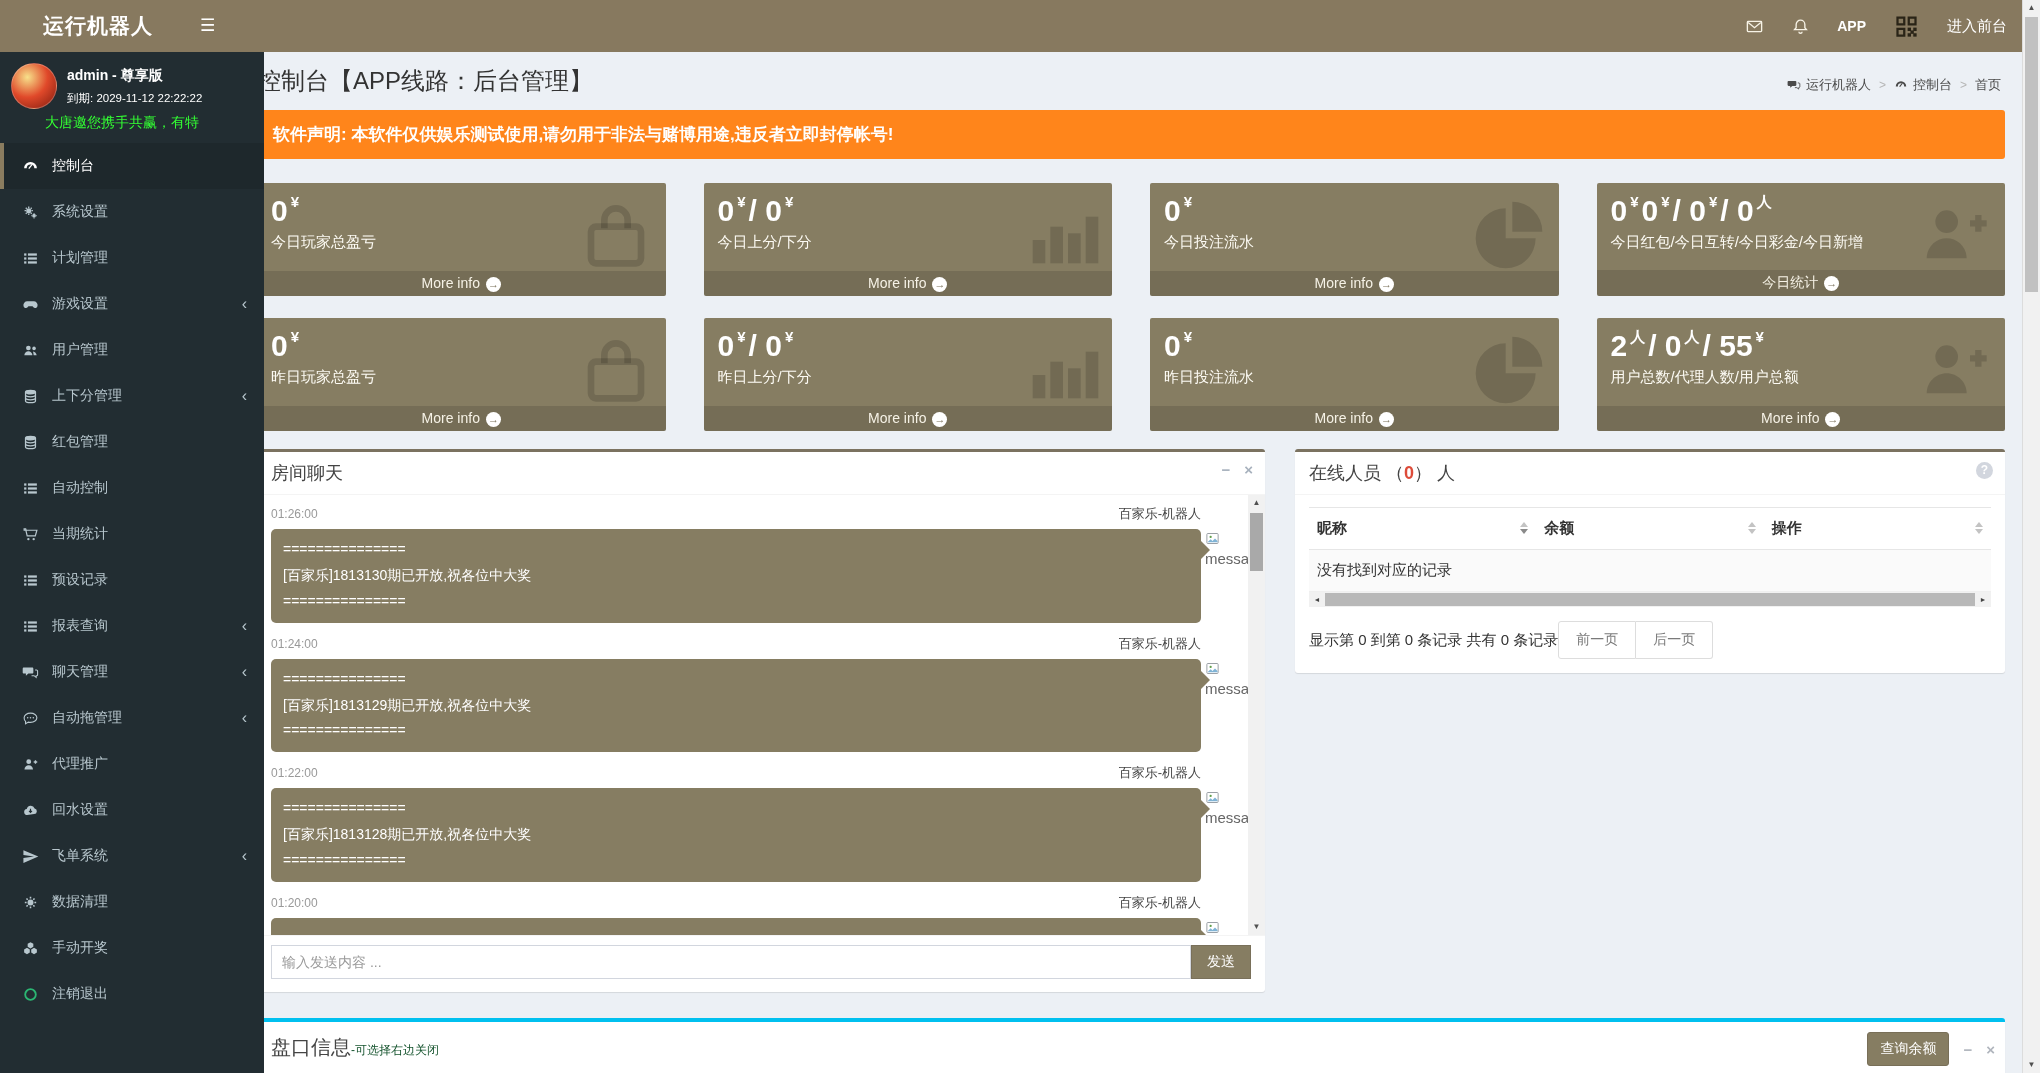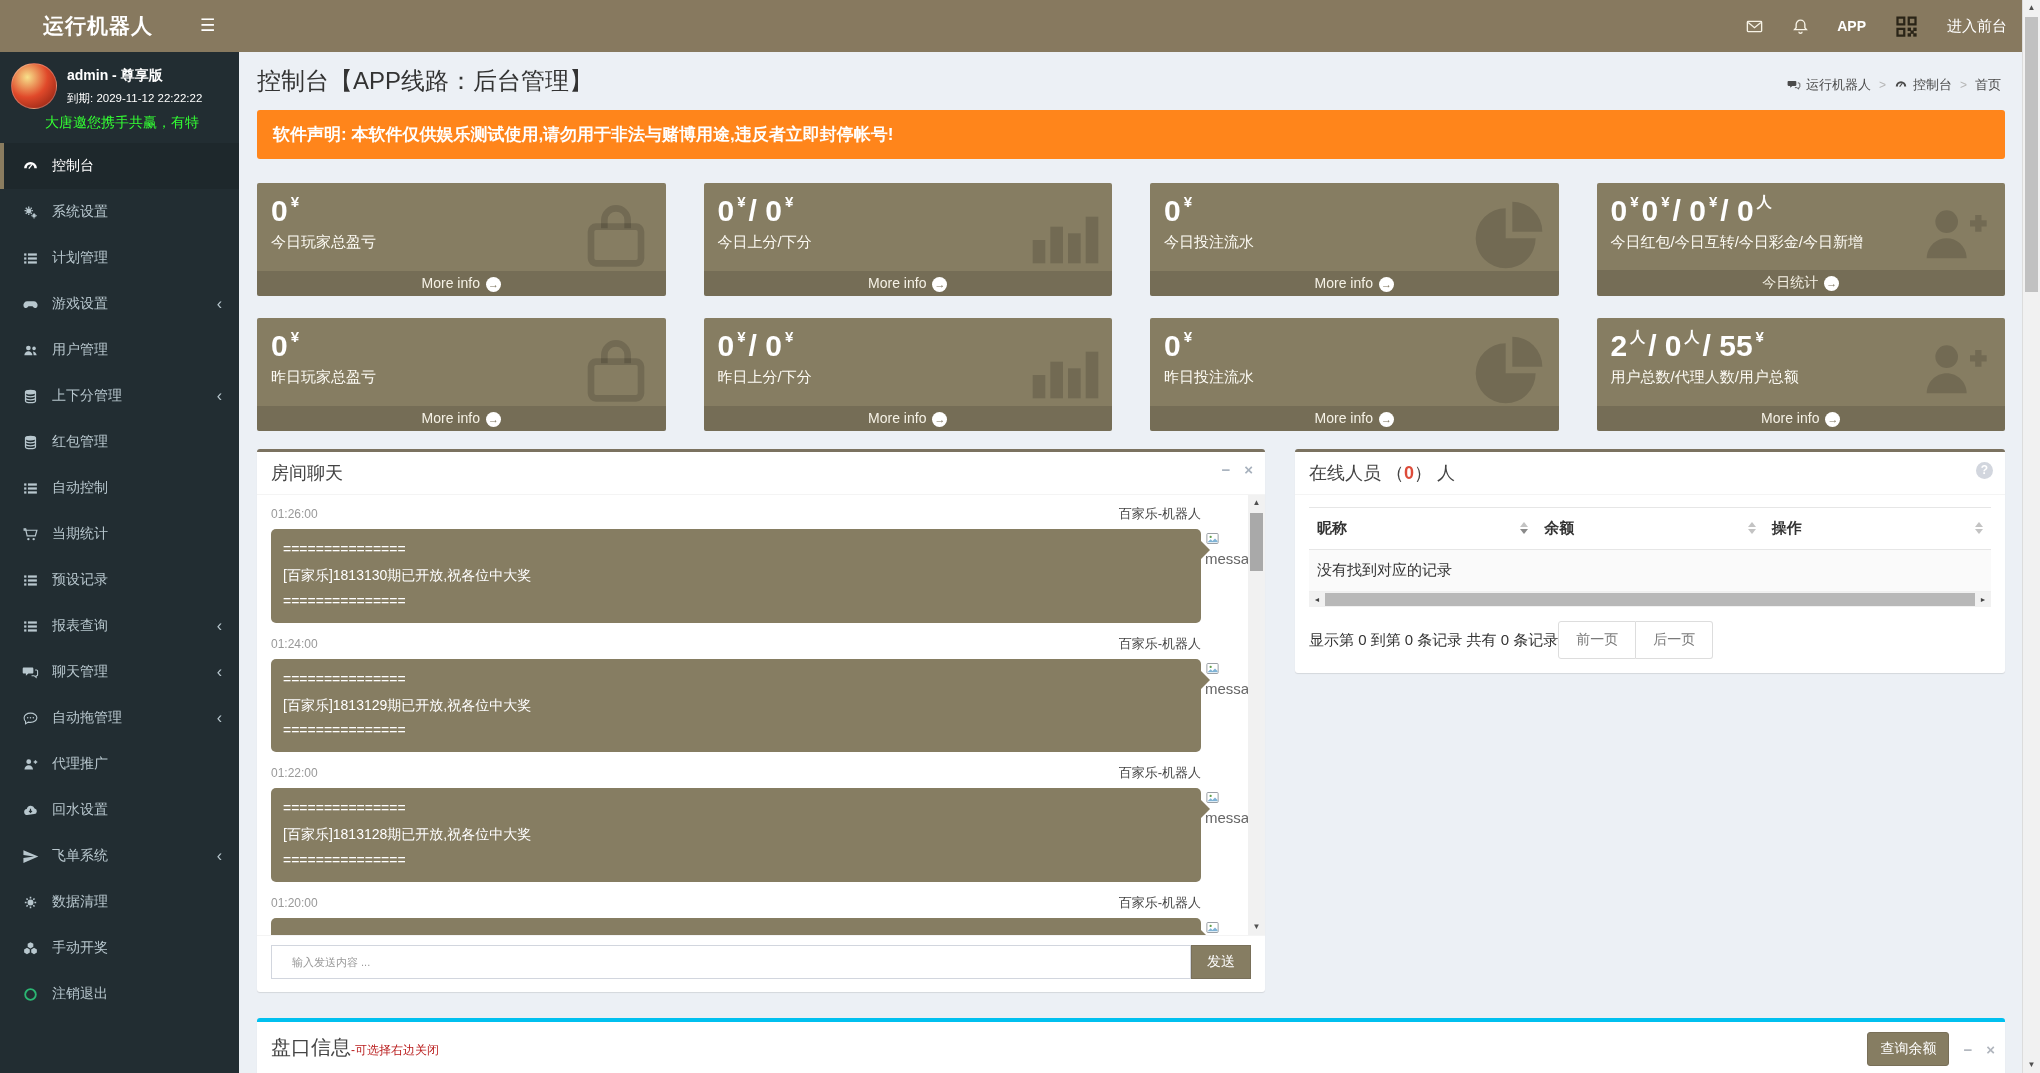--- a/index.html
+++ b/index.html
@@ -10,21 +10,21 @@
   .navbar{position:absolute;left:0;top:0;width:2023px;height:52px;background:#87795f;z-index:6}
   .brand{position:absolute;left:43px;top:0;line-height:52px;color:#fff;font-size:21px;font-weight:bold;letter-spacing:1px}
   .sidebar-toggle{position:absolute;left:190px;top:0;height:52px;line-height:52px;color:#fff;font-size:17px;padding:0 10px;cursor:pointer}
   .nav-right{position:absolute;right:16px;top:0;height:52px;display:flex;align-items:center;gap:27px}
   .nav-ico{width:19px;height:19px;color:#f7f3e6}
   .nav-qr{width:27px;height:27px;color:#2a2417}
   .nav-text{color:#fff;font-size:14px;font-weight:bold}
   .nav-front{color:#fff;font-size:15px;font-weight:normal}
 
   
-  .sidebar{position:absolute;left:0;top:52px;width:239px;height:1021px;background:#222d32;z-index:5}
+  .sidebar{position:absolute;left:0;top:52px;width:264px;height:1021px;background:#222d32;z-index:5}
   .user-panel{display:flex;gap:10px;padding:11px 8px 2px 11px}
   .avatar{width:44px;height:44px;border-radius:50%;flex:none;background:radial-gradient(circle at 35% 30%,#f7e08a 0%,#e0492a 48%,#7e1a0e 100%);border:1px solid rgba(255,255,255,.25)}
   .user-name{color:#fff;font-size:14px;font-weight:bold;margin-top:4px}
   .user-exp{color:#fff;font-size:11.5px;margin-top:6px}
   .marquee{color:#33ff33;font-size:14px;padding:3px 0 4px 45px;white-space:nowrap;overflow:hidden}
   .menu{margin-top:7px}
   .menu-item{position:relative;height:46px;display:flex;align-items:center;padding-left:18px;color:#b8c7ce;font-size:14px;border-left:4px solid transparent;box-sizing:border-box;cursor:pointer}
   .menu-item.active{background:#1e282c;color:#fff;border-left-color:#8a7c5f}
   .menu-item .ico{width:17px;height:17px;margin-right:13px;flex:none}
   .menu-item .chev{position:absolute;right:17px;font-size:16px;color:#b8c7ce}
@@ -70,21 +70,21 @@
   .bubble{position:relative;background:#867d62;color:#fff;border-radius:5px;padding:8px 12px;font-size:14px;line-height:1.85}
   .bubble:after{content:"";position:absolute;right:-9px;top:12px;border:9px solid transparent;border-left-color:#867d62;border-right-width:0}
   .msg-avatar{position:absolute;right:-52px;top:26px;width:48px;font-size:15px;color:#666}
   .msg-avatar .ico{width:15px;height:15px}
   .avatar-alt{margin-top:1px}
   .chat-scrollbar{position:absolute;right:0;top:0;bottom:0;width:17px;background:#f1f1f1}
   .v-arrow{position:absolute;left:0;width:17px;height:16px;text-align:center;line-height:16px;font-size:8px;color:#505050;cursor:pointer}
   .v-arrow.up{top:0}.v-arrow.down{bottom:0}
   .chat-thumb{position:absolute;left:2px;right:2px;top:18px;height:58px;background:#a9a9a9;cursor:pointer}
   .chat-footer{border-top:1px solid #f4f4f4;padding:9px 14px 13px;display:flex}
-  .chat-input{flex:1;height:34px;border:1px solid #d2d6de;padding:0 20px;font-size:11px;color:#333;outline:none;box-sizing:border-box;border-radius:0}
+  .chat-input{flex:1;height:34px;border:1px solid #d2d6de;padding:0 10px;font-size:14px;color:#333;outline:none;box-sizing:border-box;border-radius:0}
   .chat-input::placeholder{color:#999}
   .send-btn{height:34px;padding:0 15px;background:#867d62;border:1px solid #79705a;color:#fff;font-size:14px;cursor:pointer}
 
   
   .online-count{color:#dd4b39;font-weight:bold}
   .help-badge{position:absolute;right:12px;top:10px;width:17px;height:17px;border-radius:50%;background:#d2d6de;color:#fff;font-size:12px;line-height:17px;text-align:center;font-weight:bold;cursor:pointer}
   .online-body{padding:12px 14px 14px}
   .online-table{width:100%;border-collapse:collapse;font-size:15px;color:#333;table-layout:fixed}
   .online-table th{font-weight:bold;text-align:left;padding:11px 8px;border-top:1px solid #e6e6e6;border-bottom:1px solid #e6e6e6;cursor:pointer}
   .sort-icon{float:right;display:inline-flex;flex-direction:column;gap:2px;padding-top:3px}
@@ -99,21 +99,21 @@
   .online-footer{display:flex;justify-content:flex-start;align-items:center;margin-top:14px}
   .records-info{font-size:15px;color:#333}
   .pager{display:flex}
   .page-btn{border:1px solid #ddd;background:#fff;color:#7a7a7a;font-size:14px;padding:9px 17px;cursor:pointer}
   .page-btn.prev{border-radius:3px 0 0 3px}
   .page-btn.next{border-radius:0 3px 3px 0;border-left:none}
 
   
   .market-panel{position:relative;margin:26px 18px 0;background:#fff;border-top:4px solid #00c0ef;border-radius:3px;box-shadow:0 1px 1px rgba(0,0,0,.1);padding:12px 14px 18px}
   .market-title{font-size:20px;color:#444}
-  .market-sub{font-size:12px;color:#b91c1c}
+  .market-sub{font-size:12px;color:#14532d}
   .market-tools{position:absolute;right:10px;top:10px;display:flex;align-items:center;gap:14px}
   .balance-btn{background:#867d62;border:1px solid #786f58;color:#fff;font-size:14px;padding:7px 12px;border-radius:3px;cursor:pointer}
   .market-tools .tool{color:#b0b5bd;font-size:15px;font-weight:bold}
 
   
   .page-scrollbar{position:absolute;right:0;top:0;width:17px;height:1073px;background:#f1f1f1;border-left:1px solid #dcdcdc;z-index:10}
   .page-thumb{position:absolute;left:2px;right:2px;top:17px;height:275px;background:#c1c1c1;cursor:pointer}
   .hidden-defs{position:absolute;width:0;height:0;overflow:hidden}
 </style>
 </head>

